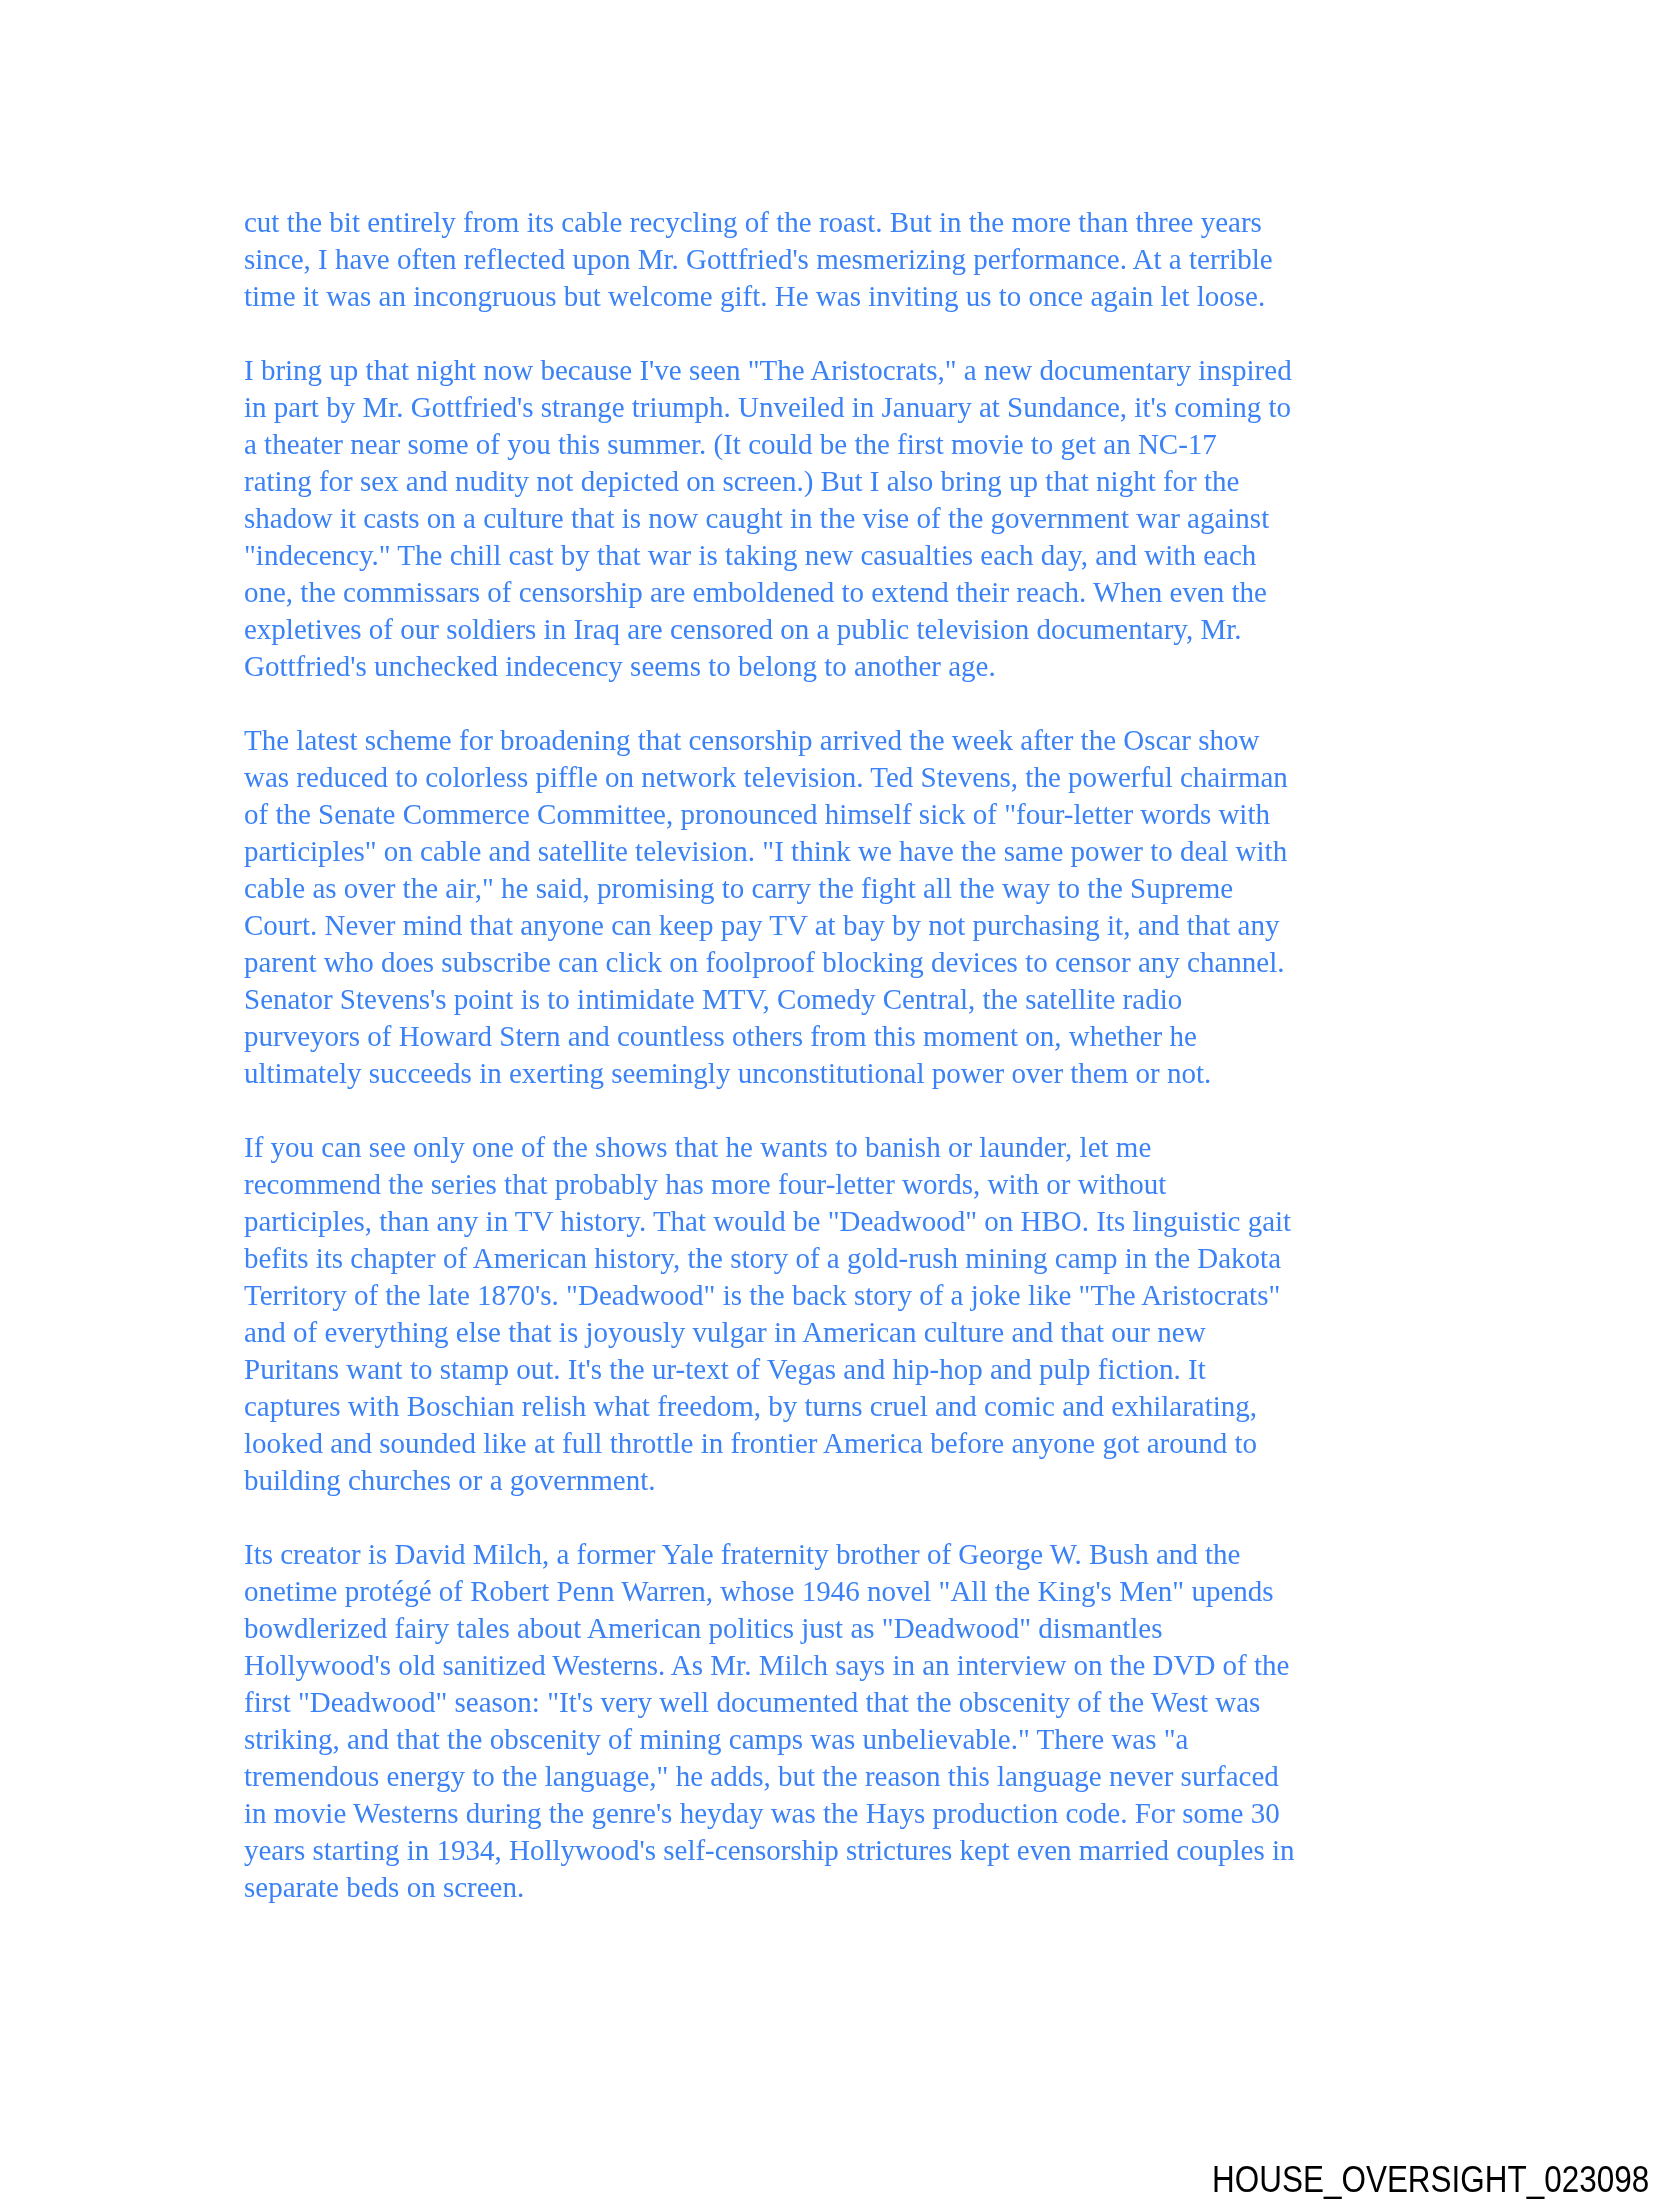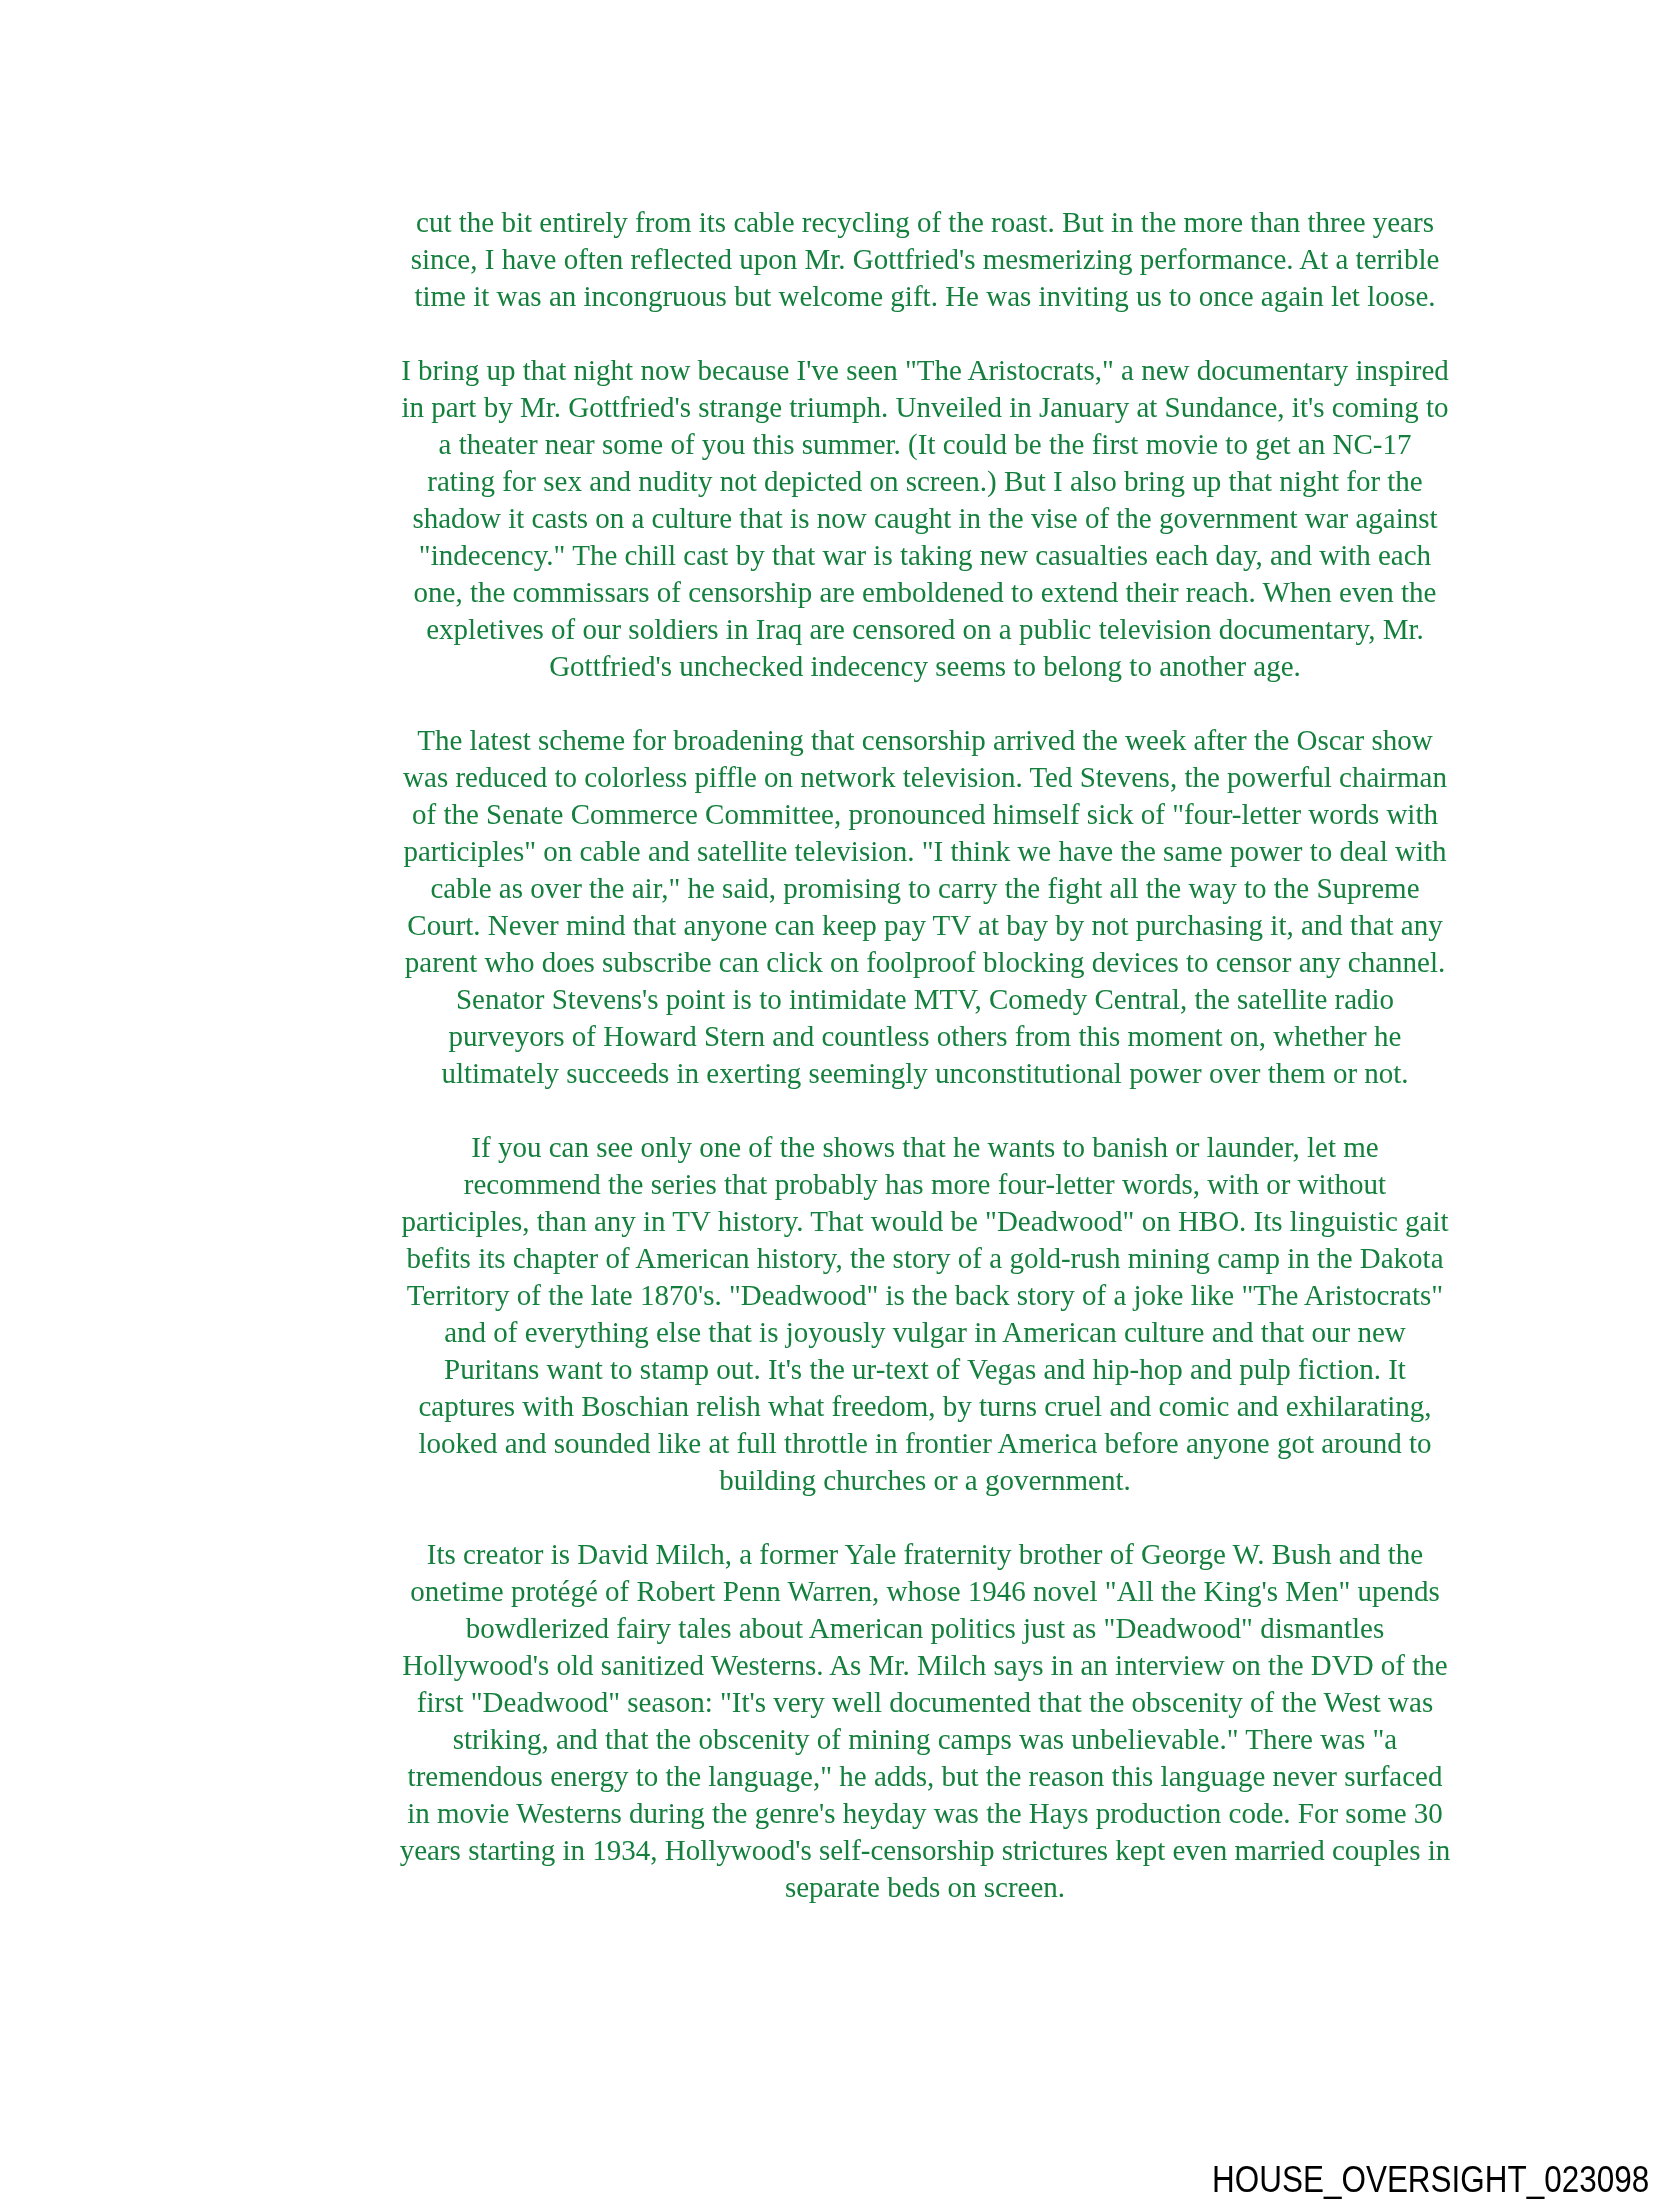--- a/index.html
+++ b/index.html
@@ -23,22 +23,22 @@
     color: #000000;
   }
   .body-text {
     position: absolute;
     left: 244px;
     top: 204px;
     width: 1362px;
     font-family: "Liberation Serif", "DejaVu Serif", serif;
     font-size: 29px;
     line-height: 37px;
-    color: #15803d;
-    text-align: center;
+    color: #3b82f6;
+    text-align: left;
   }
   .para {
     margin: 0 0 37px 0;
     white-space: pre-line; 
   }
   .bates {
     position: absolute;
     top: 2159px;
     right: 19.6px;
     font-family: "Liberation Sans", "DejaVu Sans", sans-serif;

